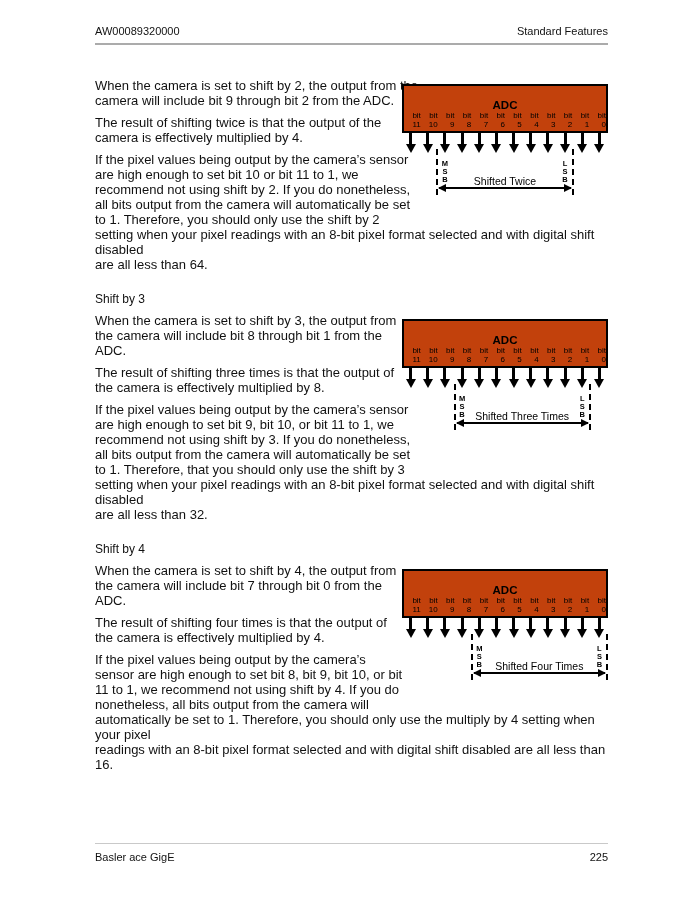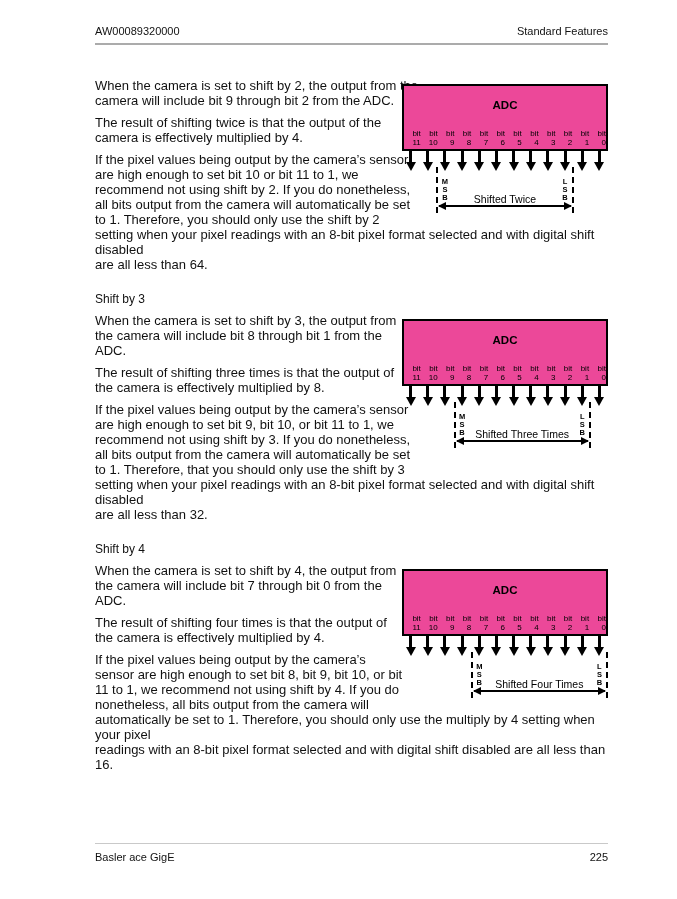--- a/index.html
+++ b/index.html
@@ -13,21 +13,21 @@
   .ftr-rule{position:absolute;left:95px;right:69px;top:843px;border-top:1.5px solid #c9c9c9;}
   .ftr{position:absolute;left:95px;right:69px;top:851px;display:flex;justify-content:space-between;font-size:11px;line-height:13px;align-items:center;}
   
   main{position:absolute;left:95px;right:69px;top:78px;}
   section{margin:0 0 20px 0;}
   h2{font-size:12px;font-weight:normal;line-height:15px;margin:0 0 6px 0;}
   .section-body{position:relative;}
   p{font-size:13px;line-height:15px;margin:0 0 7px 0;white-space:pre-line;}
   
   .diagram{position:absolute;top:6px;right:0;width:206px;color:#000;}
-  .adc-box{box-sizing:border-box;border:2px solid #000;height:67px;position:relative;background:#ec4899;}
+  .adc-box{box-sizing:border-box;border:2px solid #000;height:49px;position:relative;background:#c2410c;}
   .adc-title{position:absolute;top:13px;left:0;right:0;text-align:center;font-weight:bold;font-size:11.5px;line-height:12px;}
   .bit-row{position:absolute;left:0;right:0;bottom:2px;display:flex;}
   .bit-cell{flex:1 1 0;text-align:right;font-size:8px;line-height:8.5px;}
   .arrow-row{display:flex;height:20px;}
   .down-arrow{flex:1 1 0;position:relative;}
   .down-arrow::before{content:"";position:absolute;left:50%;top:0;width:3px;height:12px;margin-left:-1.5px;background:#000;}
   .down-arrow::after{content:"";position:absolute;left:50%;top:11px;margin-left:-5px;width:0;height:0;
     border-left:5px solid transparent;border-right:5px solid transparent;border-top:9px solid #000;}
   .shift-region{position:relative;height:42px;}
   .dash{position:absolute;top:-4px;bottom:0;width:0;border-left:2px dashed #000;}

